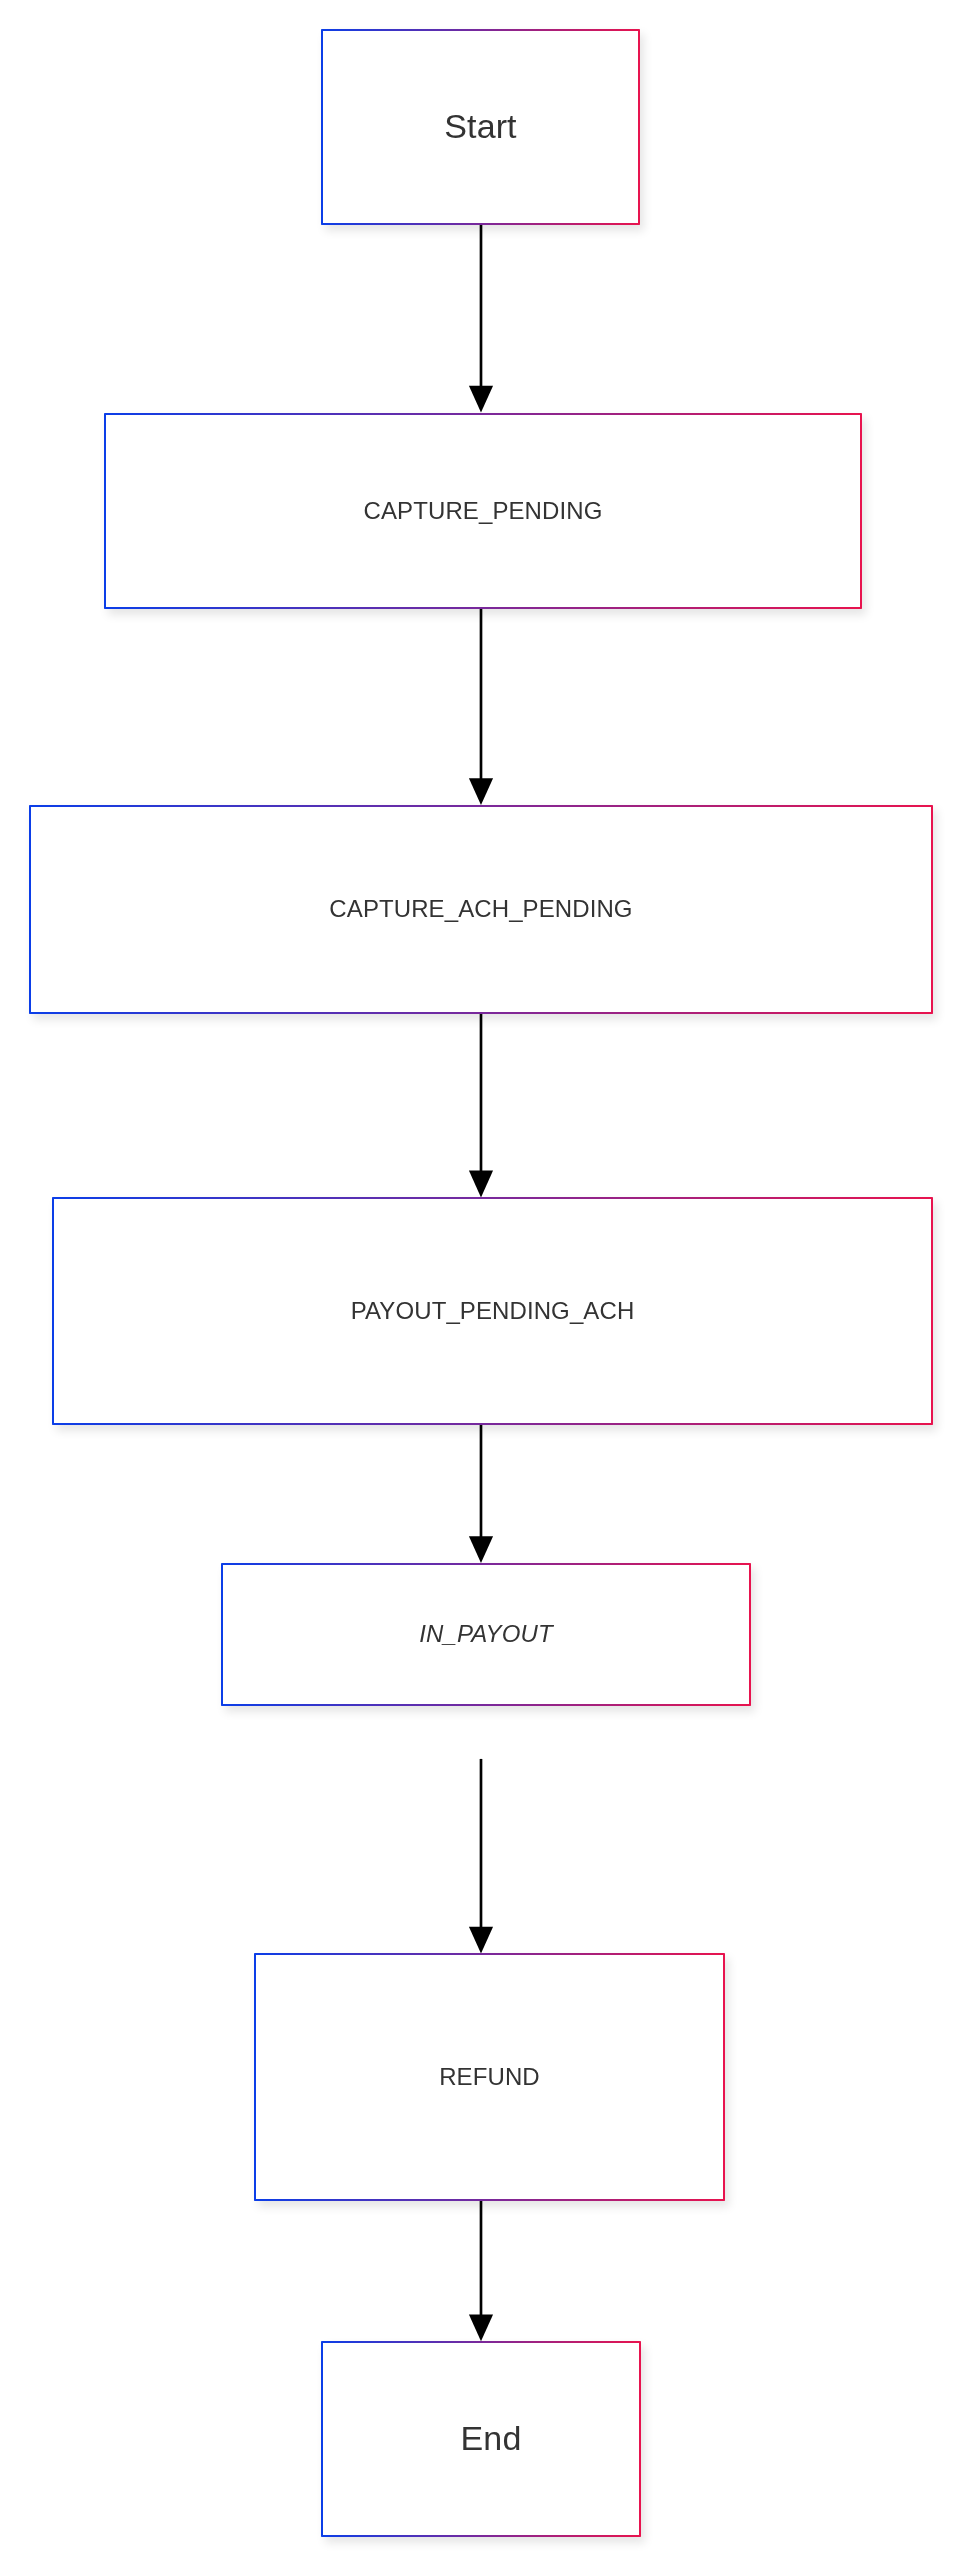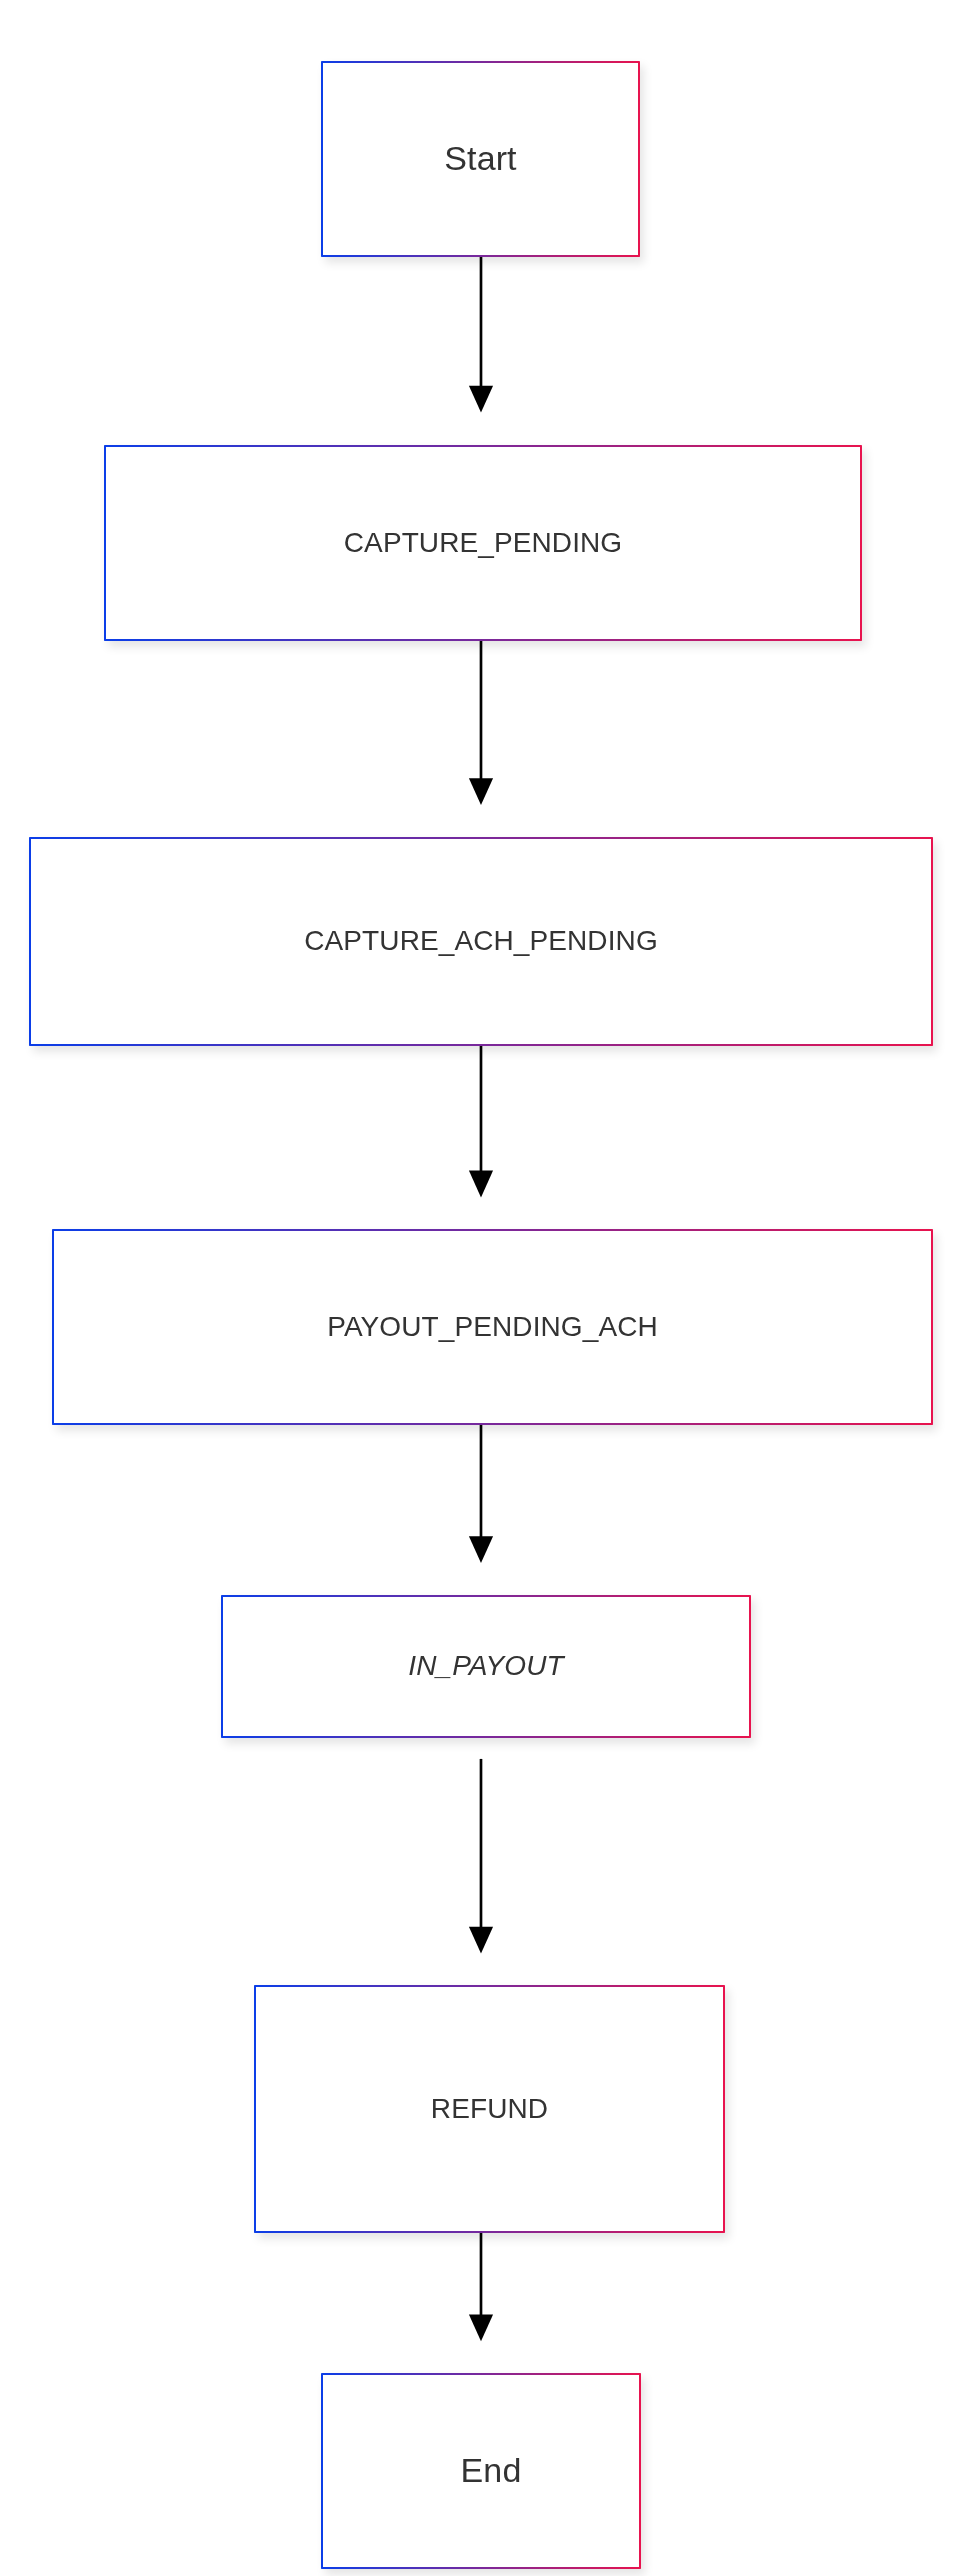--- a/index.html
+++ b/index.html
@@ -28,25 +28,24 @@
     background-image:
       linear-gradient(#ffffff, #ffffff),
       linear-gradient(90deg, var(--g-from) 0%, var(--g-to) 100%);
     background-origin: border-box;
     background-clip: padding-box, border-box;
     display: flex;
     align-items: center;
     justify-content: center;
     box-shadow: 4px 5.4px 9.4px rgba(0, 0, 0, 0.10);
     z-index: 2;
-    margin-top: 32px;
   }
   .node-label {
     color: #333333;
-    font-size: 28px;
+    font-size: 24px;
     font-weight: 400;
     line-height: 1.1;
     letter-spacing: 0.1px;
     white-space: nowrap;
     text-align: center;
     user-select: none;
   }
   .node-label.terminal {
     font-size: 34px;
   }
@@ -97,21 +96,21 @@
   <div id="node-layer">
       <div class="node" style="left: 321px; top: 29px; width: 319px; height: 196px; --g-from: #0b3ee8; --g-to: #e8134e;">
         <span class="node-label terminal">Start</span>
       </div>
       <div class="node" style="left: 104px; top: 413px; width: 758px; height: 196px; --g-from: #0b3ee8; --g-to: #e8134e;">
         <span class="node-label">CAPTURE_PENDING</span>
       </div>
       <div class="node" style="left: 29px; top: 805px; width: 904px; height: 209px; --g-from: #0b3ee8; --g-to: #e8134e;">
         <span class="node-label">CAPTURE_ACH_PENDING</span>
       </div>
-      <div class="node" style="left: 52px; top: 1197px; width: 881px; height: 196px; --g-from: #0b3ee8; --g-to: #e8134e;">
+      <div class="node" style="left: 52px; top: 1197px; width: 881px; height: 228px; --g-from: #0b3ee8; --g-to: #e8134e;">
         <span class="node-label">PAYOUT_PENDING_ACH</span>
       </div>
       <div class="node" style="left: 221px; top: 1563px; width: 530px; height: 143px; font-style: italic; --g-from: #0b3ee8; --g-to: #e8134e;">
         <span class="node-label">IN_PAYOUT</span>
       </div>
       <div class="node" style="left: 254px; top: 1953px; width: 471px; height: 248px; --g-from: #0b3ee8; --g-to: #e8134e;">
         <span class="node-label">REFUND</span>
       </div>
       <div class="node" style="left: 321px; top: 2341px; width: 320px; height: 196px; padding-left: 20px; --g-from: #0b3ee8; --g-to: #e8134e;">
         <span class="node-label terminal">End</span>

